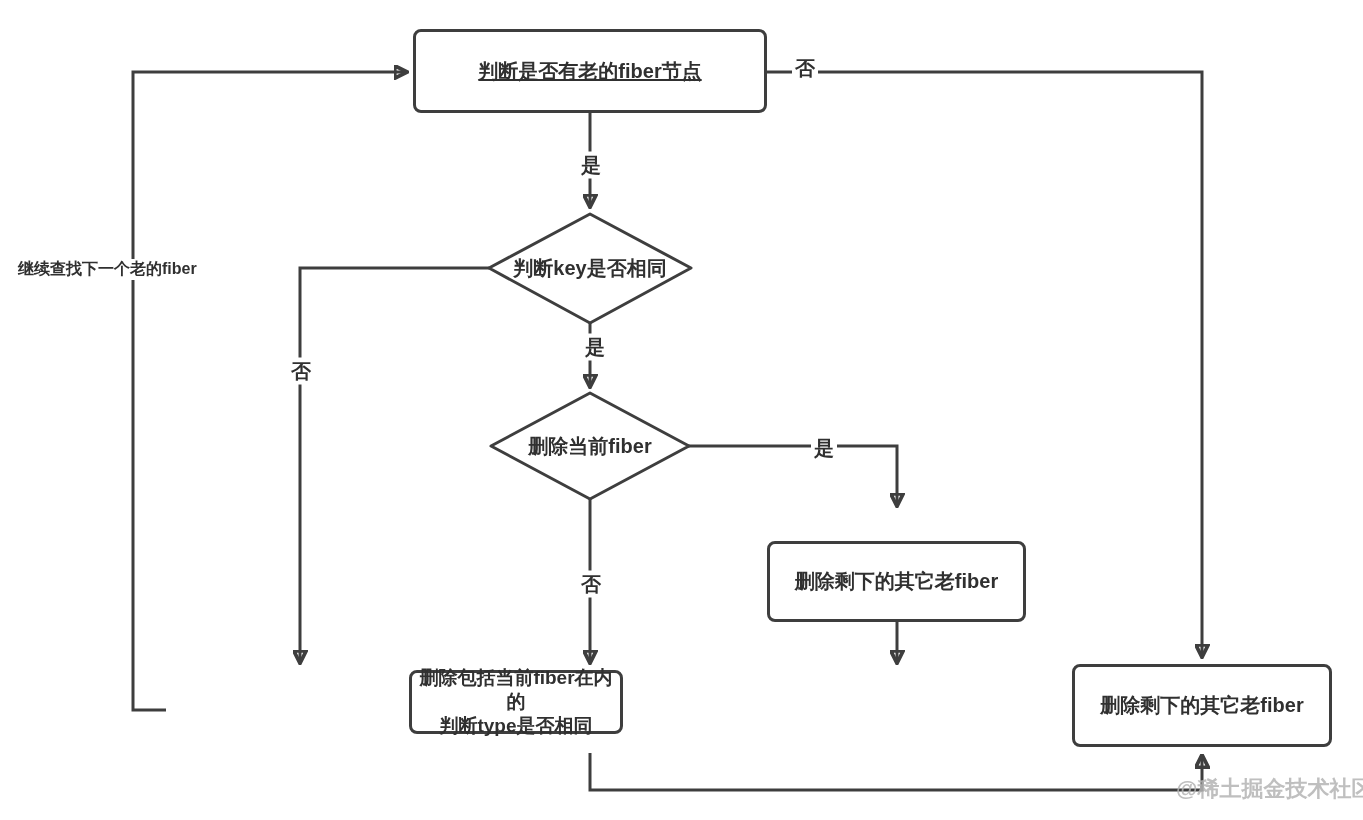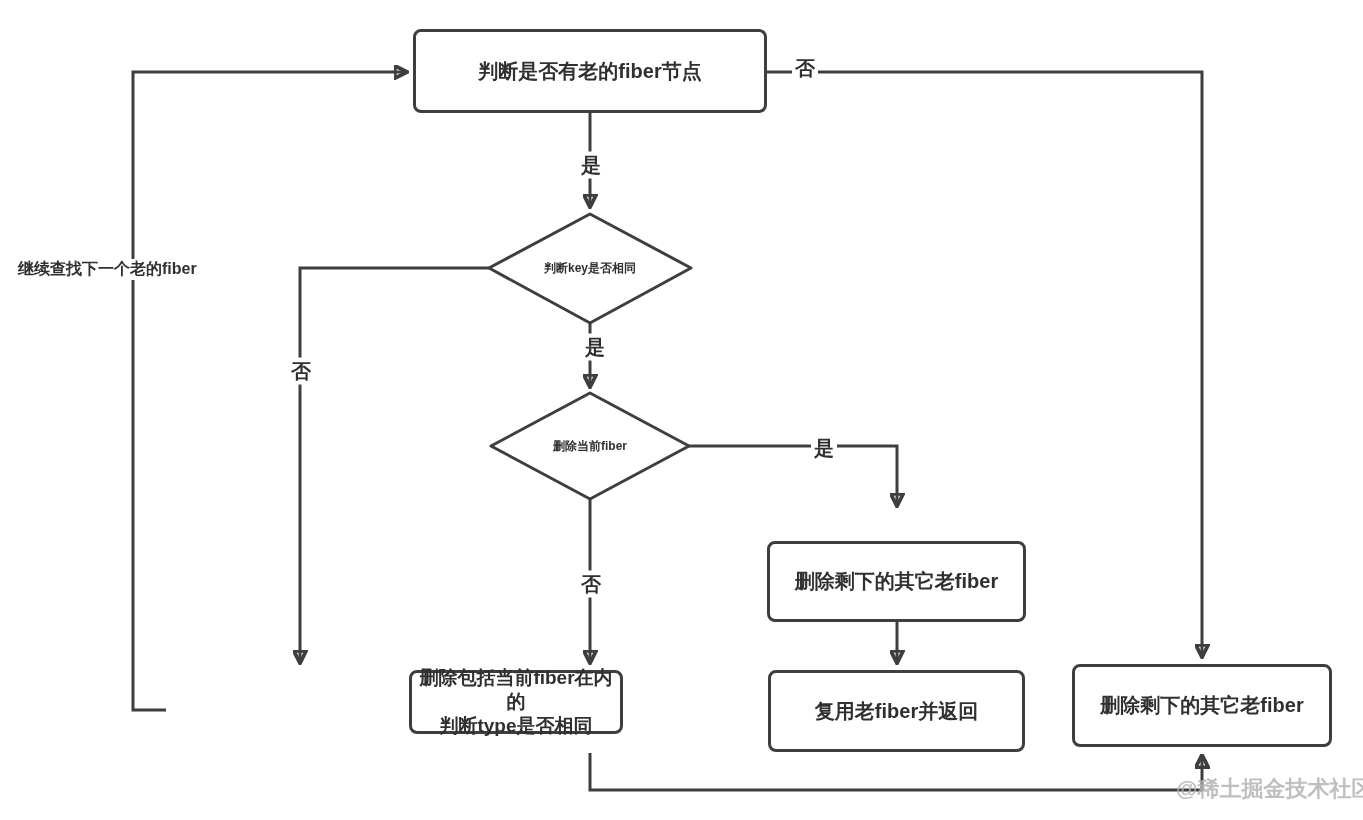--- a/index.html
+++ b/index.html
@@ -51,21 +51,21 @@
     font-weight:600;
     color:var(--ink);
     line-height:1.25;
   }
   .diamond-text{
     position:absolute;
     display:flex;
     align-items:center;
     justify-content:center;
     text-align:center;
-    font-size:12px;
+    font-size:20px;
     font-weight:600;
     color:var(--ink);
     pointer-events:none;
   }
   .edge-label{
     position:absolute;
     transform:translate(-50%,-50%);
     background:var(--bg);
     padding:0 3px;
     font-size:20px;
@@ -88,21 +88,21 @@
     position:absolute;
     left:1176px;
     top:774px;
     font-size:22px;
     font-weight:600;
     color:var(--wm);
     opacity:.85;
     white-space:nowrap;
   }
   
-  .n-check-old   {left:413px; top:29px;  width:354px; height:84px;}
+  .n-check-old   {left:413px; top:29px;  width:354px; height:84px;text-decoration:underline;}
   .n-del-current {left:166px; top:670px; width:215px; height:82px;}
   .n-del-incl    {left:409px; top:670px; width:214px; height:64px; font-size:19px;}
   .n-del-rest    {left:767px; top:513px; width:259px; height:81px;margin-top:28px;}
   .n-reuse       {left:768px; top:670px; width:257px; height:82px;}
   .n-create      {left:1072px;top:664px; width:260px; height:83px;}
   .t-check-key   {left:495px; top:240px; width:190px; height:56px;}
   .t-check-type  {left:492px; top:418px; width:196px; height:56px;}
   .l-yes-top  {left:591px; top:165px;}
   .l-no-right {left:805px; top:68px;}
   .l-no-left  {left:301px; top:371px;}
@@ -151,23 +151,20 @@
 
   <div class="node n-del-incl">
     <span>删除包括当前fiber在内的</span>
     <span>判断type是否相同</span>
   </div>
 
   <div class="node n-del-rest">
     <span>删除剩下的其它老fiber</span>
   </div>
 
-  <div class="node n-reuse">
-    <span>复用老fiber并返回</span>
-  </div>
 
   <div class="node n-create">
     <span>删除剩下的其它老fiber</span>
   </div>
 
   <div class="diamond-text t-check-key">判断key是否相同</div>
   <div class="diamond-text t-check-type">删除当前fiber</div>
 
   <div class="edge-label l-yes-top">是</div>
   <div class="edge-label l-no-right">否</div>

